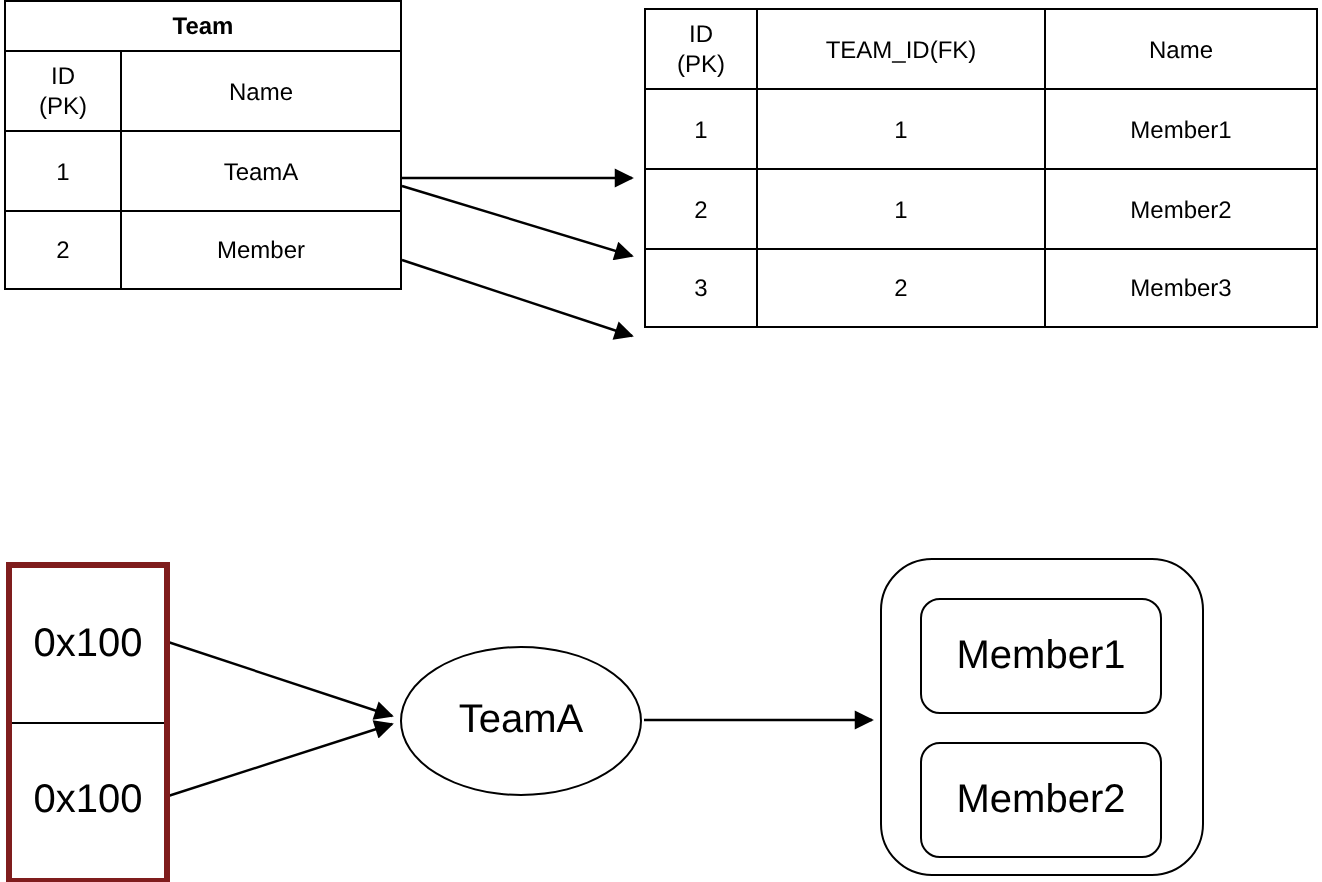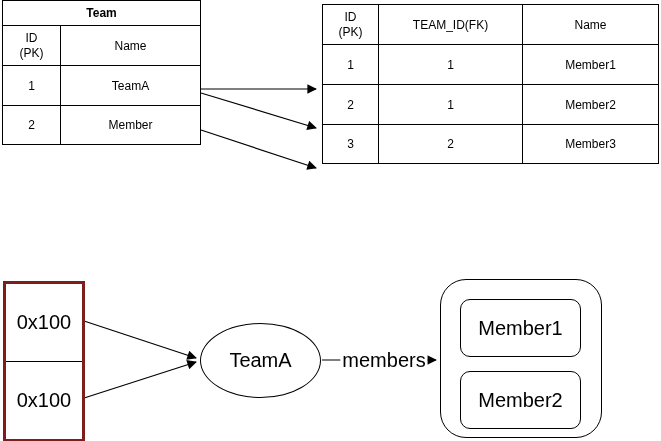--- a/index.html
+++ b/index.html
@@ -129,20 +129,19 @@
     </tbody>
   </table>
 
   <div class="ptrbox">
     <div class="ptrcell first">0x100</div>
     <div class="ptrcell">0x100</div>
   </div>
 
   <div class="ellipse">TeamA</div>
 
-  <div class="edge-label">members</div>
 
   <div class="collection">
     <div class="member-node m1">Member1</div>
     <div class="member-node m2">Member2</div>
   </div>
 
 </div>
 
 </body></html>

